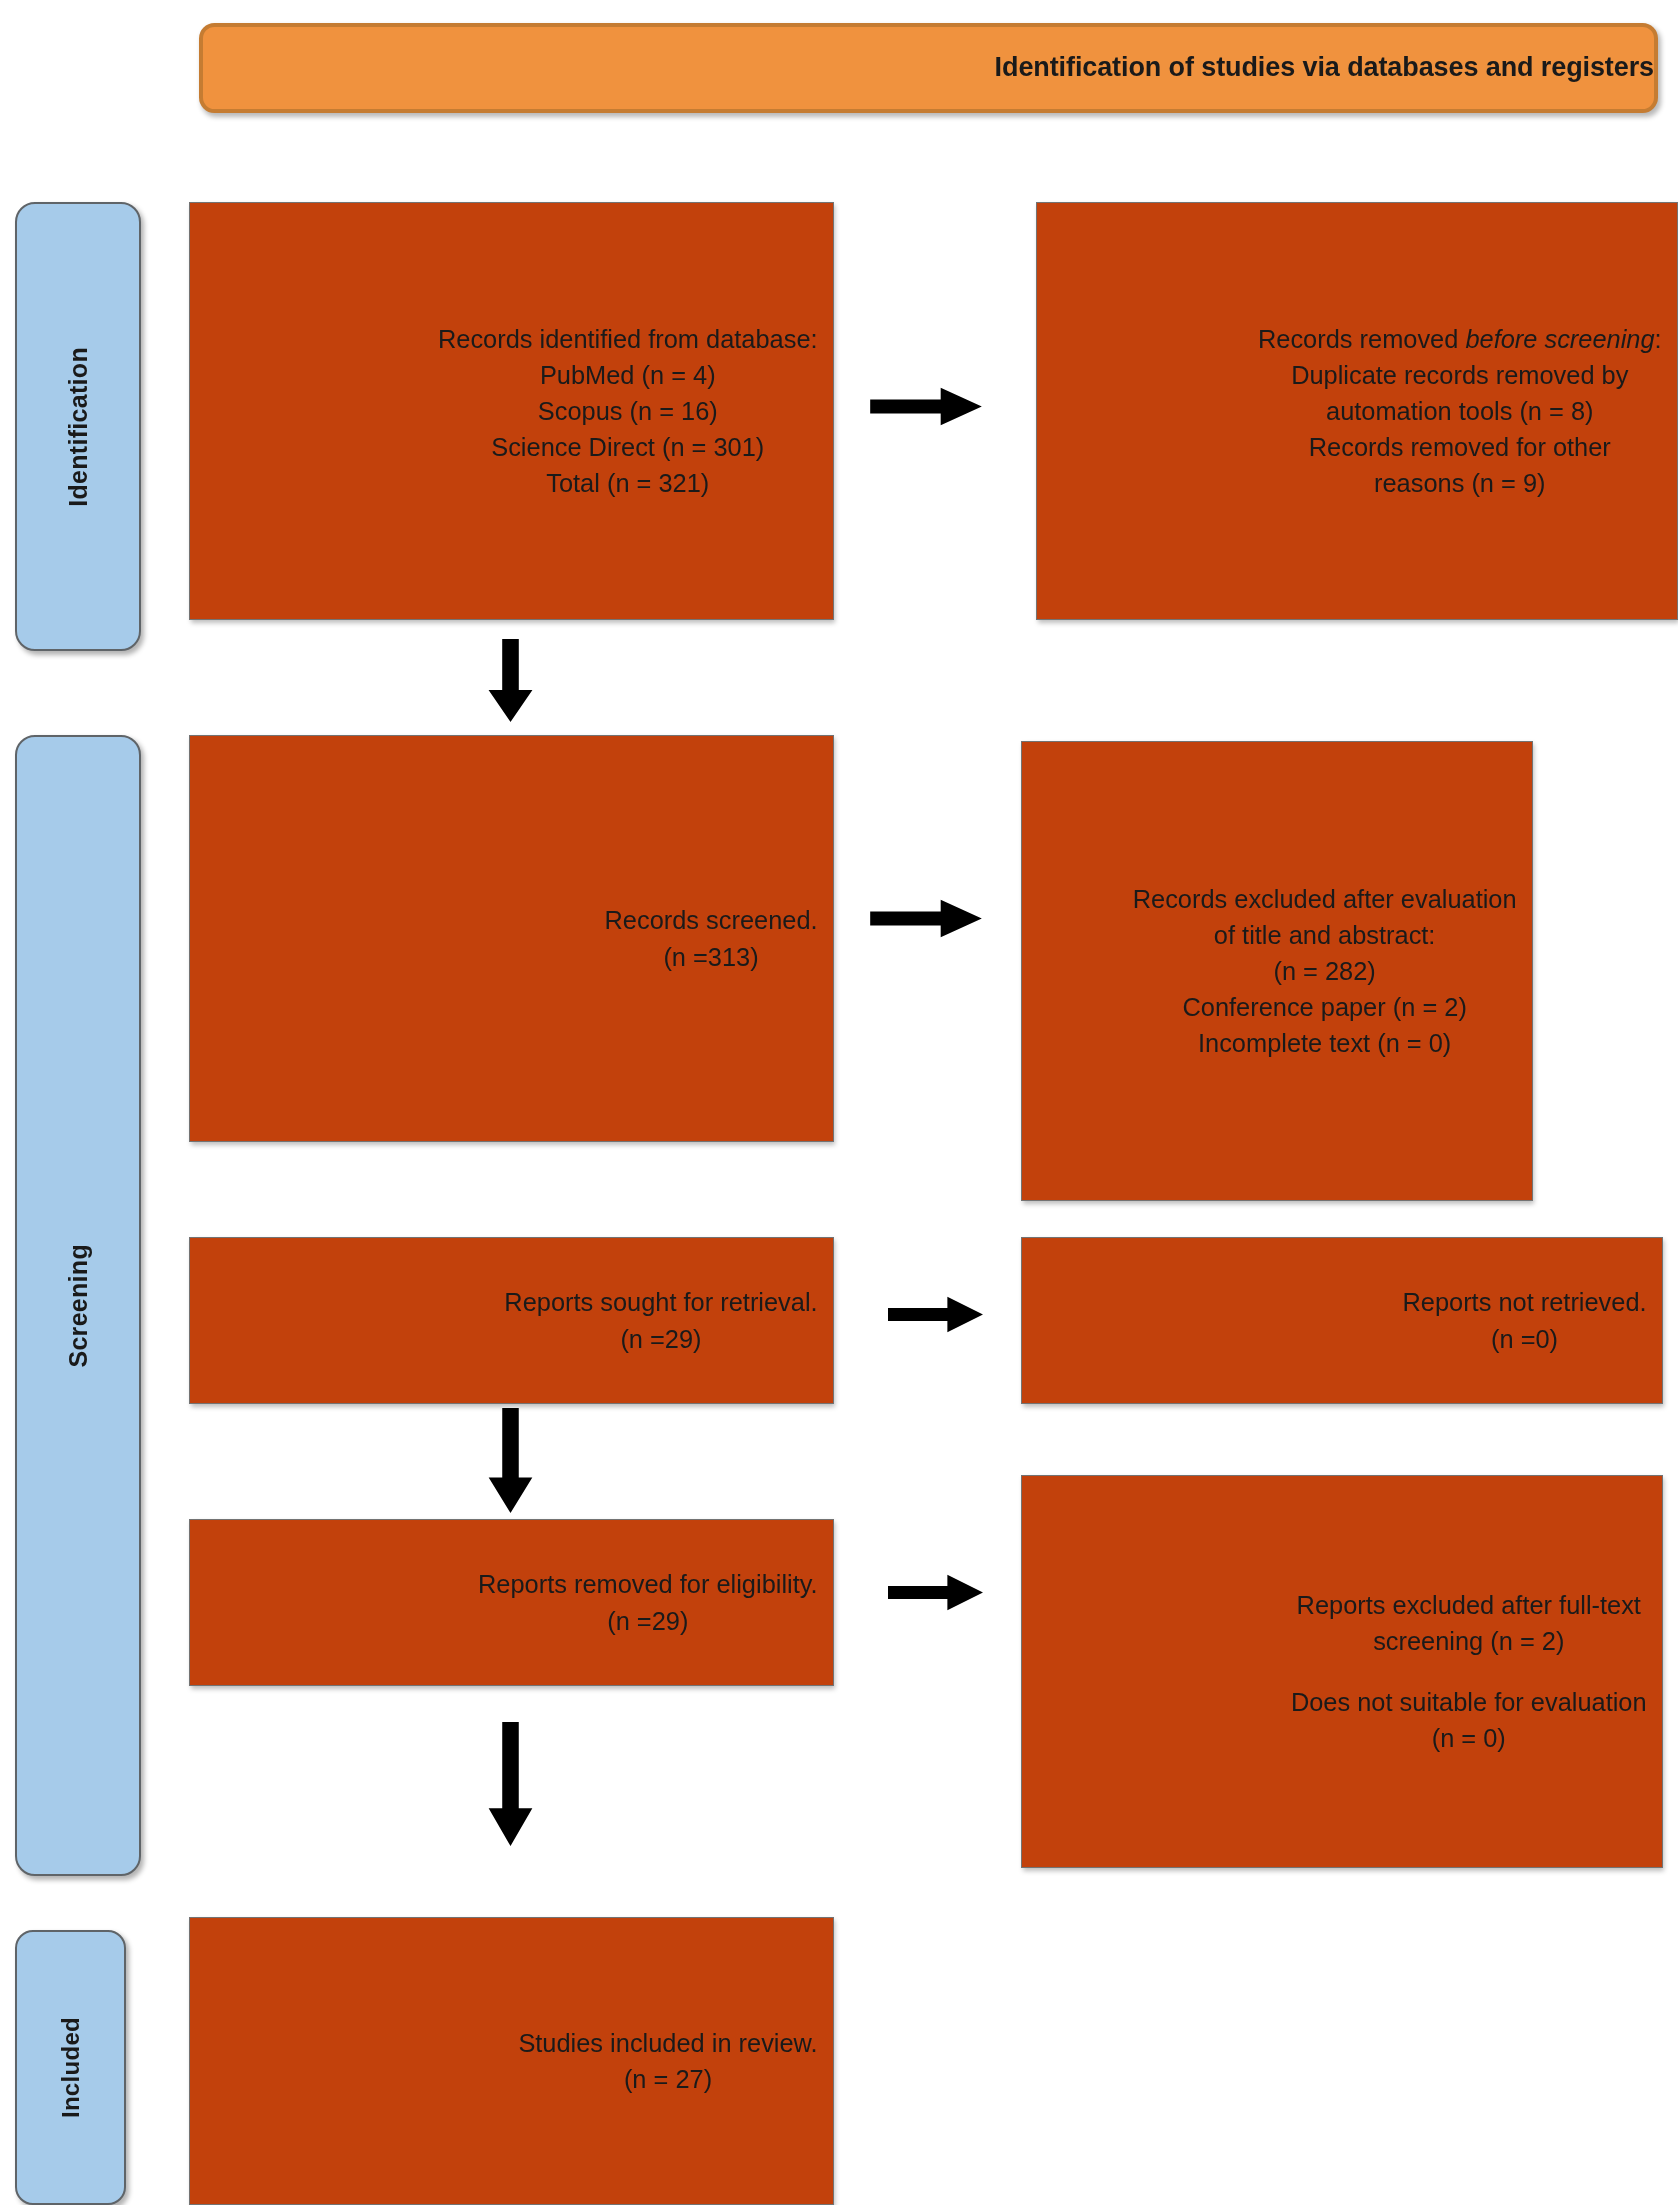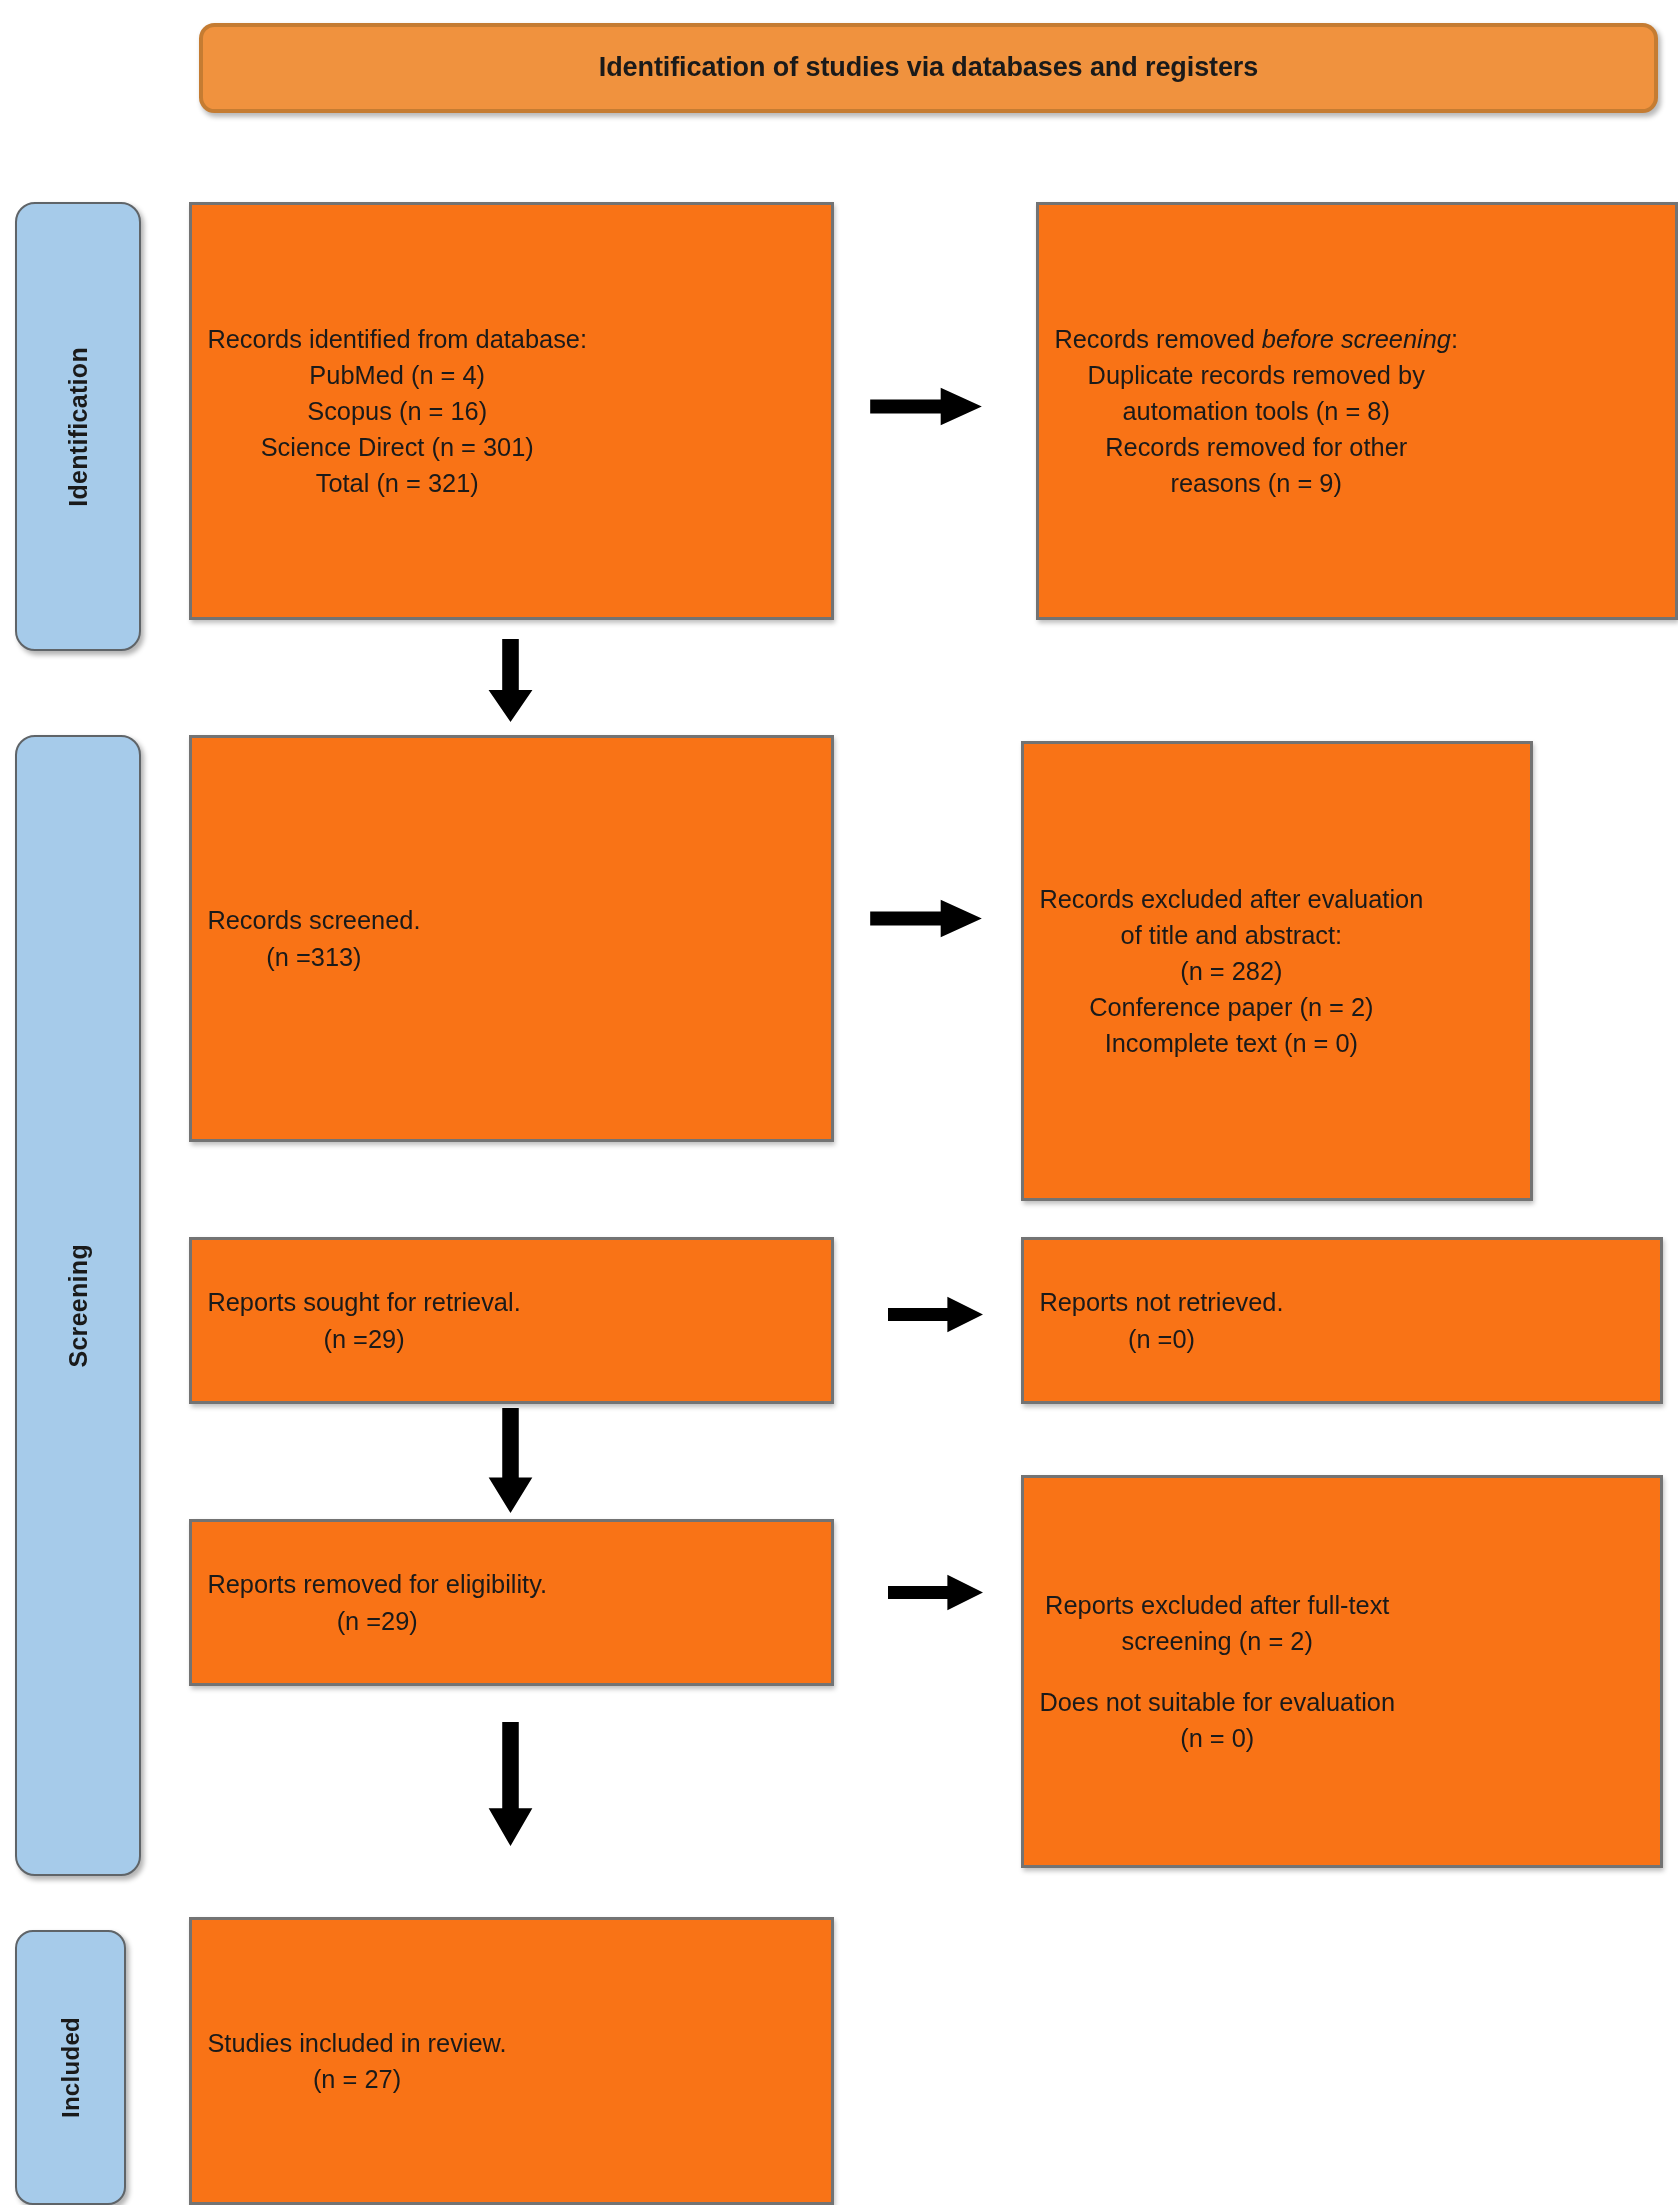--- a/index.html
+++ b/index.html
@@ -22,21 +22,21 @@
     left: 199px;
     top: 22.5px;
     width: 1459px;
     height: 90px;
     background: #F0923E;
     border: 4.1px solid #C57C32;
     border-radius: 15.4px;
     box-shadow: 2.4px 3.6px 5.3px rgba(0,0,0,0.28);
     display: flex;
     align-items: center;
-    justify-content: center;
+    justify-content: flex-end;
     box-sizing: border-box;
   }
   #header-banner .banner-text {
     font-size: 27px;
     font-weight: bold;
     color: #1a1a1a;
     letter-spacing: -0.1px;
     text-align: center;
   }
 
@@ -63,27 +63,27 @@
     letter-spacing: 0.3px;
   }
   #phase-identification { left: 15px; top: 202px; width: 126px; height: 449px; }
   #phase-screening      { left: 15px; top: 735px; width: 126px; height: 1141px; }
   #phase-included       { left: 15px; top: 1930px; width: 111px; height: 275px; border-radius: 18px; }
   #phase-included .phase-text { font-size: 24px; }
 
   
   .flow-box {
     position: absolute;
-    background: #f97316;
-    border: 3px solid #737373;
+    background: #c2410c;
+    border: 1px solid #737373;
     box-shadow: 2.4px 3px 4.7px rgba(0,0,0,0.26);
     box-sizing: border-box;
     display: flex;
     align-items: center;
-    justify-content: flex-start;
+    justify-content: flex-end;
     padding: 8.3px 15.4px;
   }
   .box-text {
     text-align: center;
     font-size: 25.4px;
     line-height: 1.42;
     color: #1a1a1a;
   }
   .box-text .ital { font-style: italic; }
   .box-text .gap { display: block; height: 24px; }

